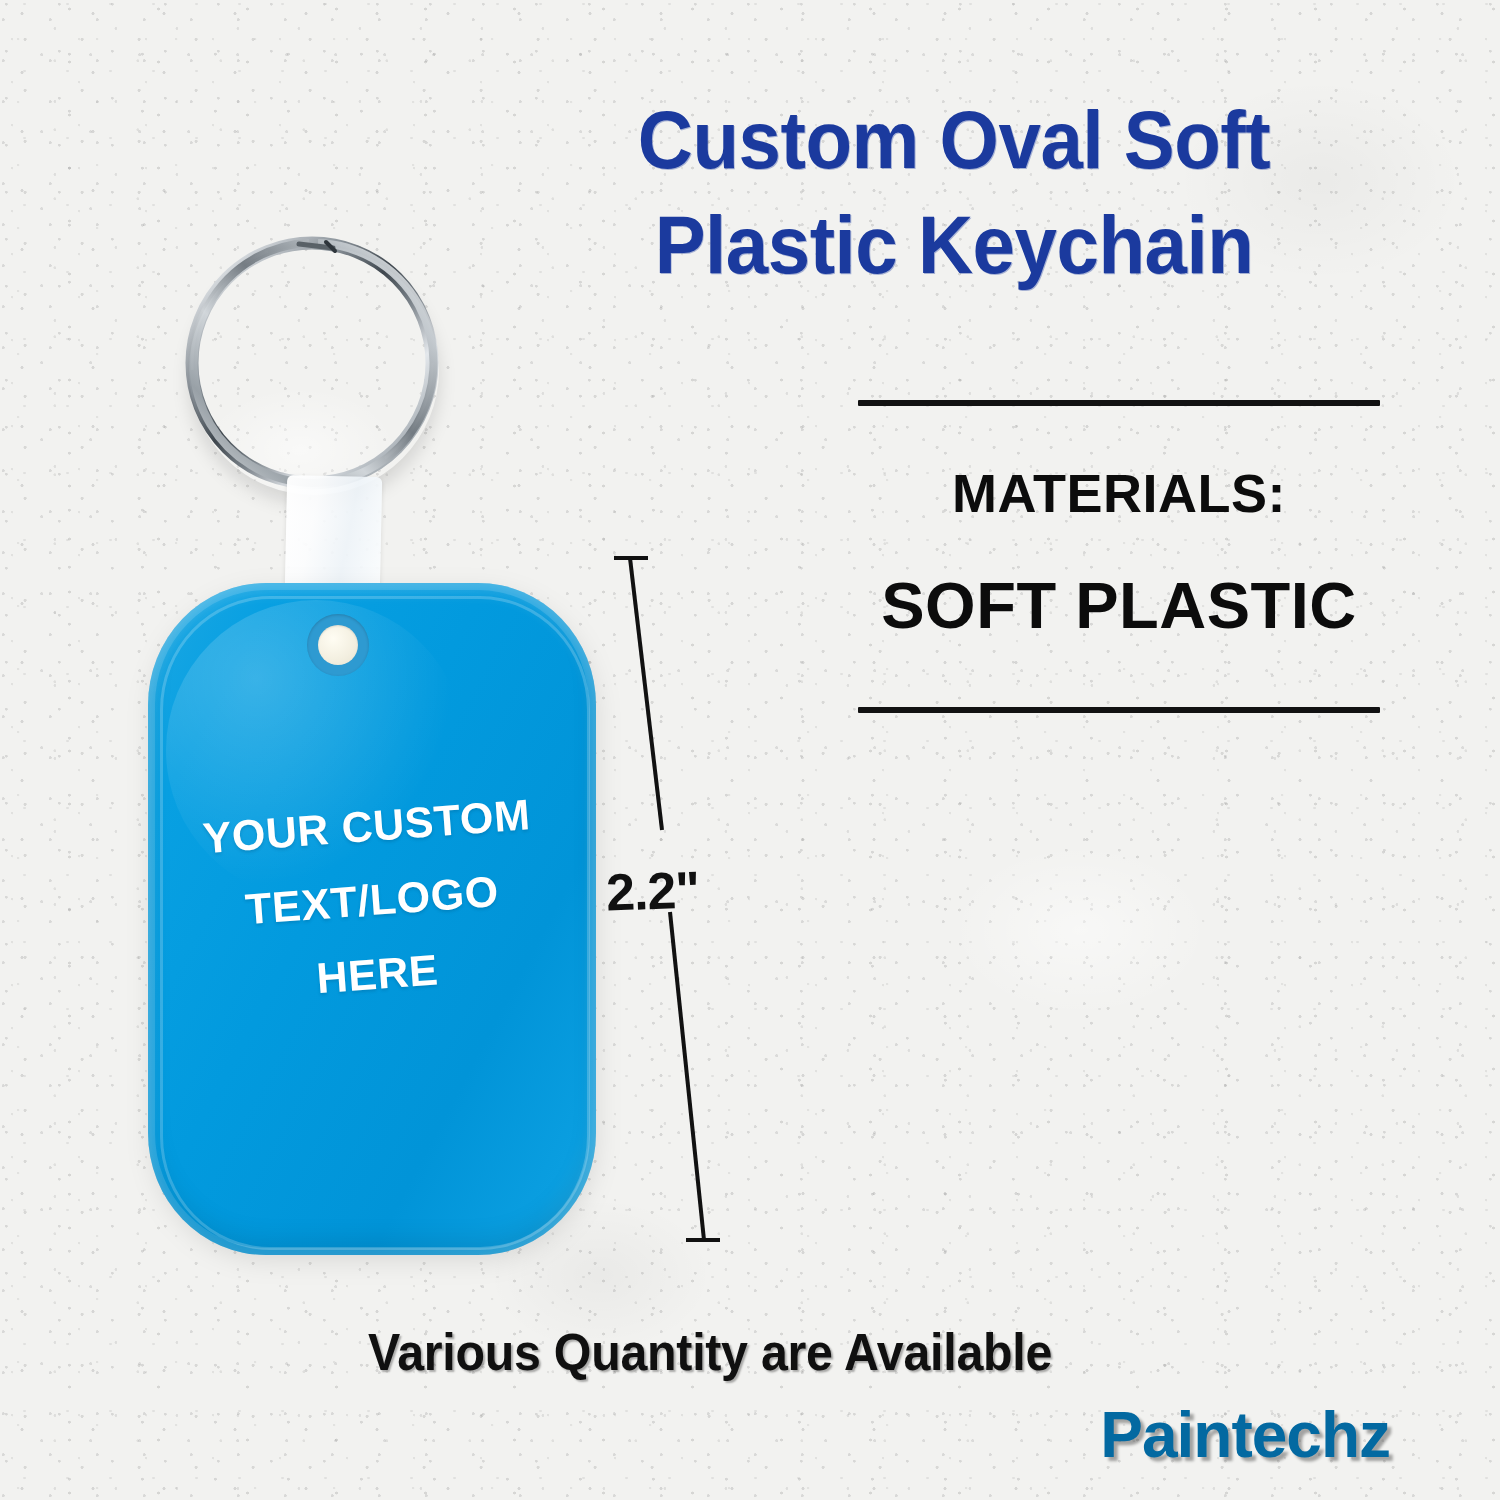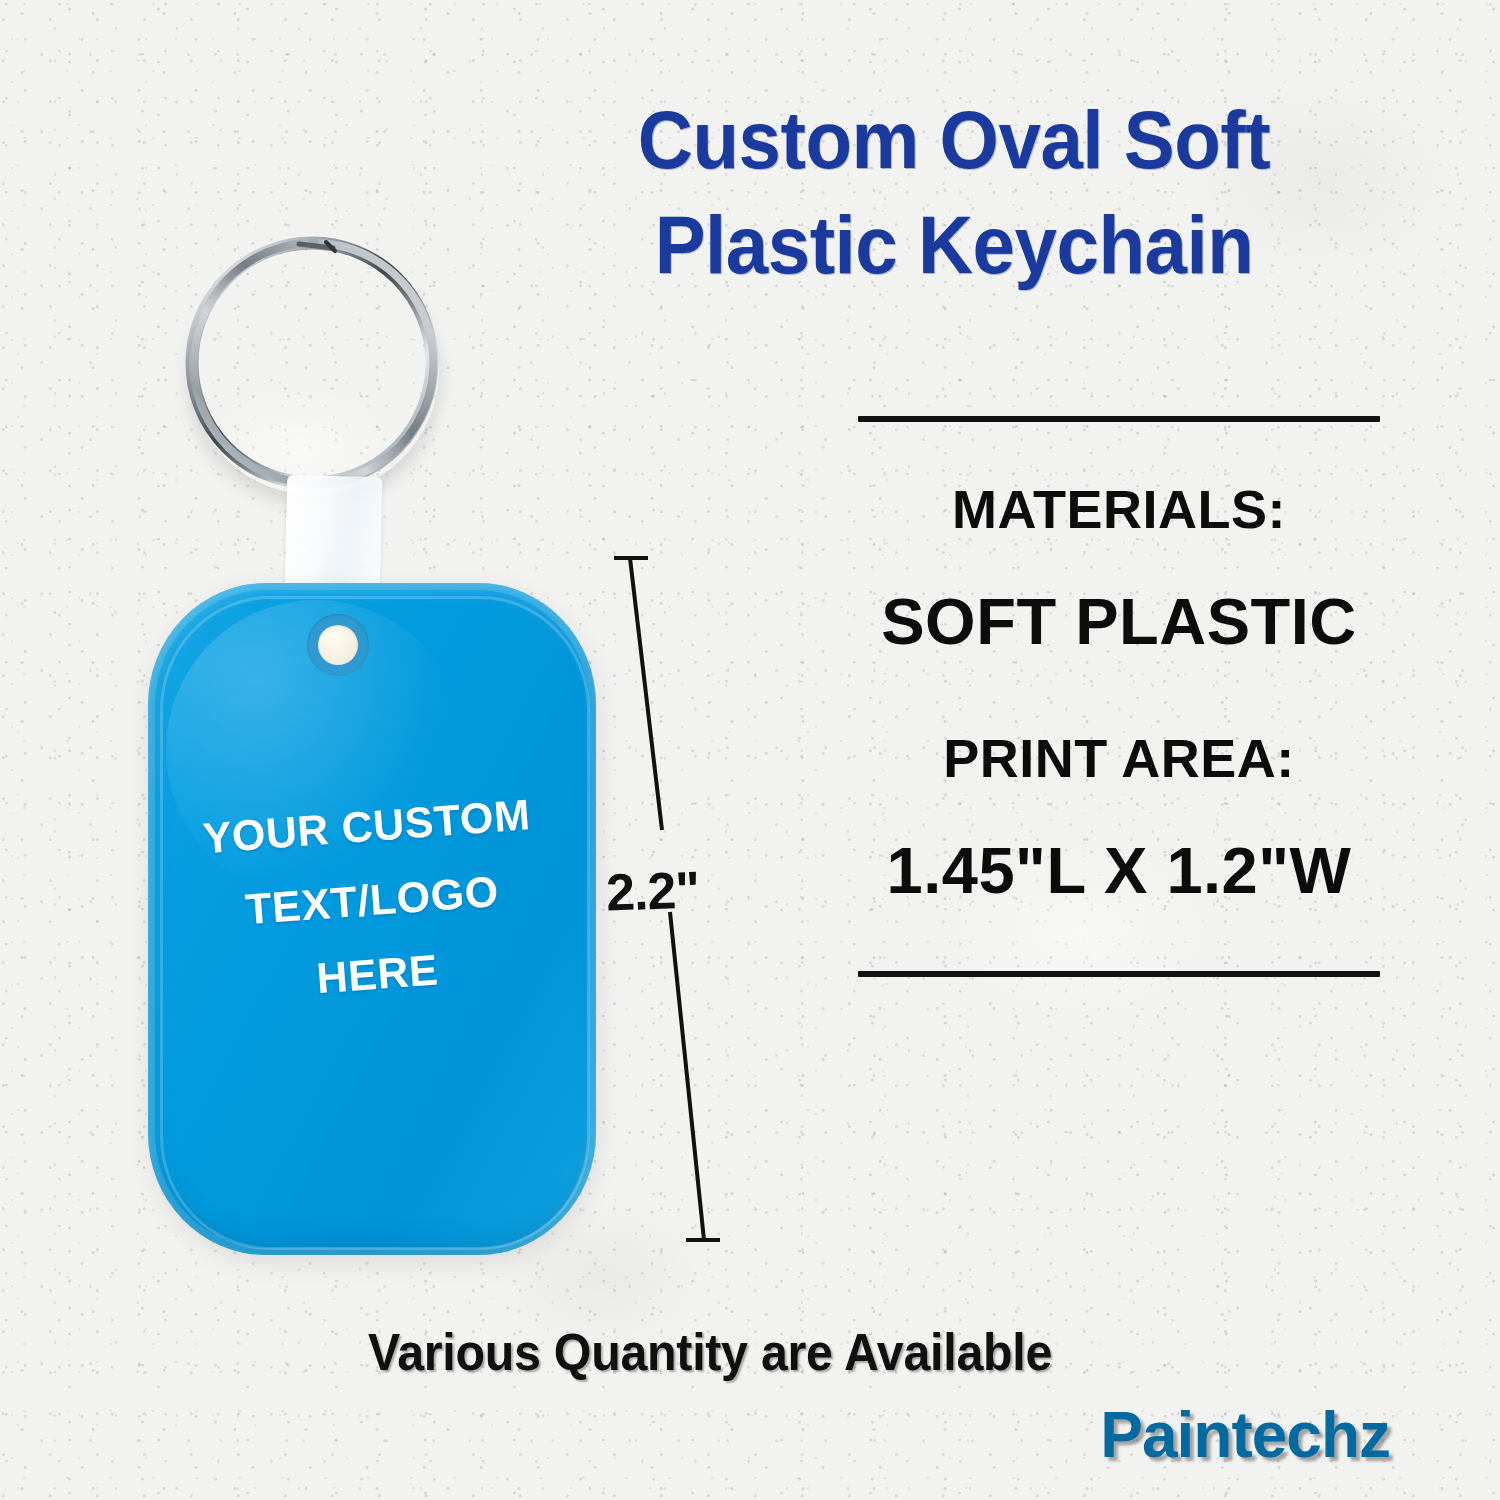--- a/index.html
+++ b/index.html
@@ -158,21 +158,21 @@
   .dim-label{
     position:absolute;left:6px;top:320px;width:150px;
     text-align:left;
     font-family:"Liberation Sans",sans-serif;
     font-weight:bold;font-size:52px;color:#111;
     letter-spacing:-1px;
     transform:rotate(-2deg);
   }
 
   
-  #specs{position:absolute;left:858px;top:416px;width:522px;}
+  #specs{position:absolute;left:858px;top:400px;width:522px;}
   .rule{height:6px;background:#121212;border-radius:1px;}
   .rule.top{margin-bottom:52px;}
   .rule.bot{margin-top:44px;}
   .spec-block{margin:0 0 58px 0;text-align:center;}
   .spec-block:last-of-type{margin-bottom:0;}
   .spec-label{
     font-family:"Liberation Sans",sans-serif;
     font-weight:bold;font-size:54px;color:#0c0c0c;
     letter-spacing:.5px;line-height:1.30;white-space:nowrap;
   }
@@ -287,24 +287,20 @@
 
   <div id="specs">
     <div class="rule top"></div>
 
     <div class="spec-block">
       <div class="spec-label">MATERIALS:</div>
       <div class="spec-value">SOFT PLASTIC</div>
     </div>
 
 
-    <div class="spec-block">
-      <div class="spec-label">PRINT AREA:</div>
-      <div class="spec-value">1.45"L  X  1.2"W</div>
-    </div>
 
     <div class="rule bot"></div>
   </div>
 
   <div id="quantity-note">Various Quantity are Available</div>
   <div id="brand">Paintechz</div>
 
 </div>
 
 </body></html>

